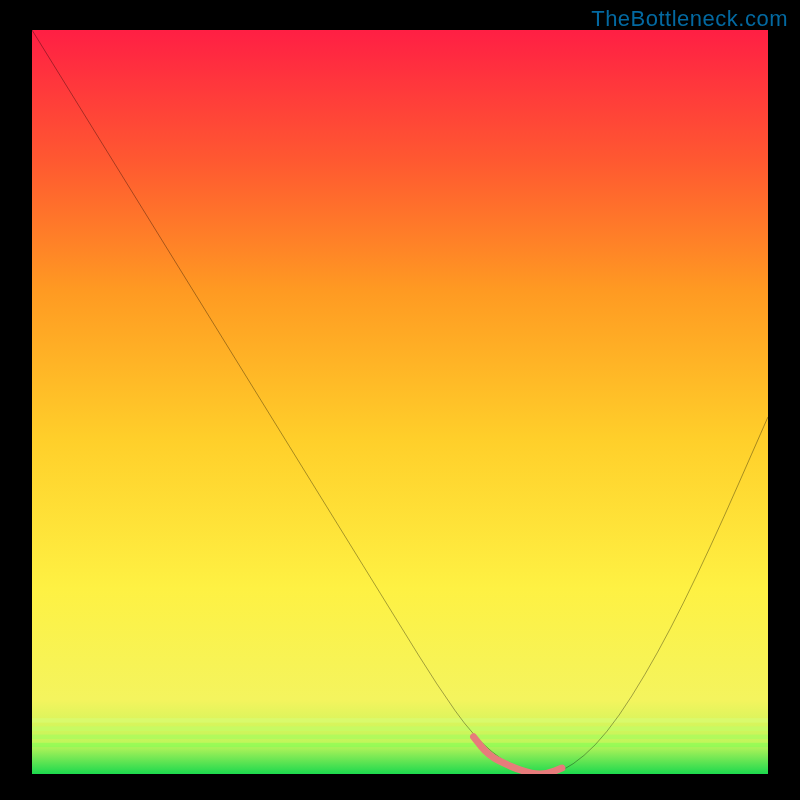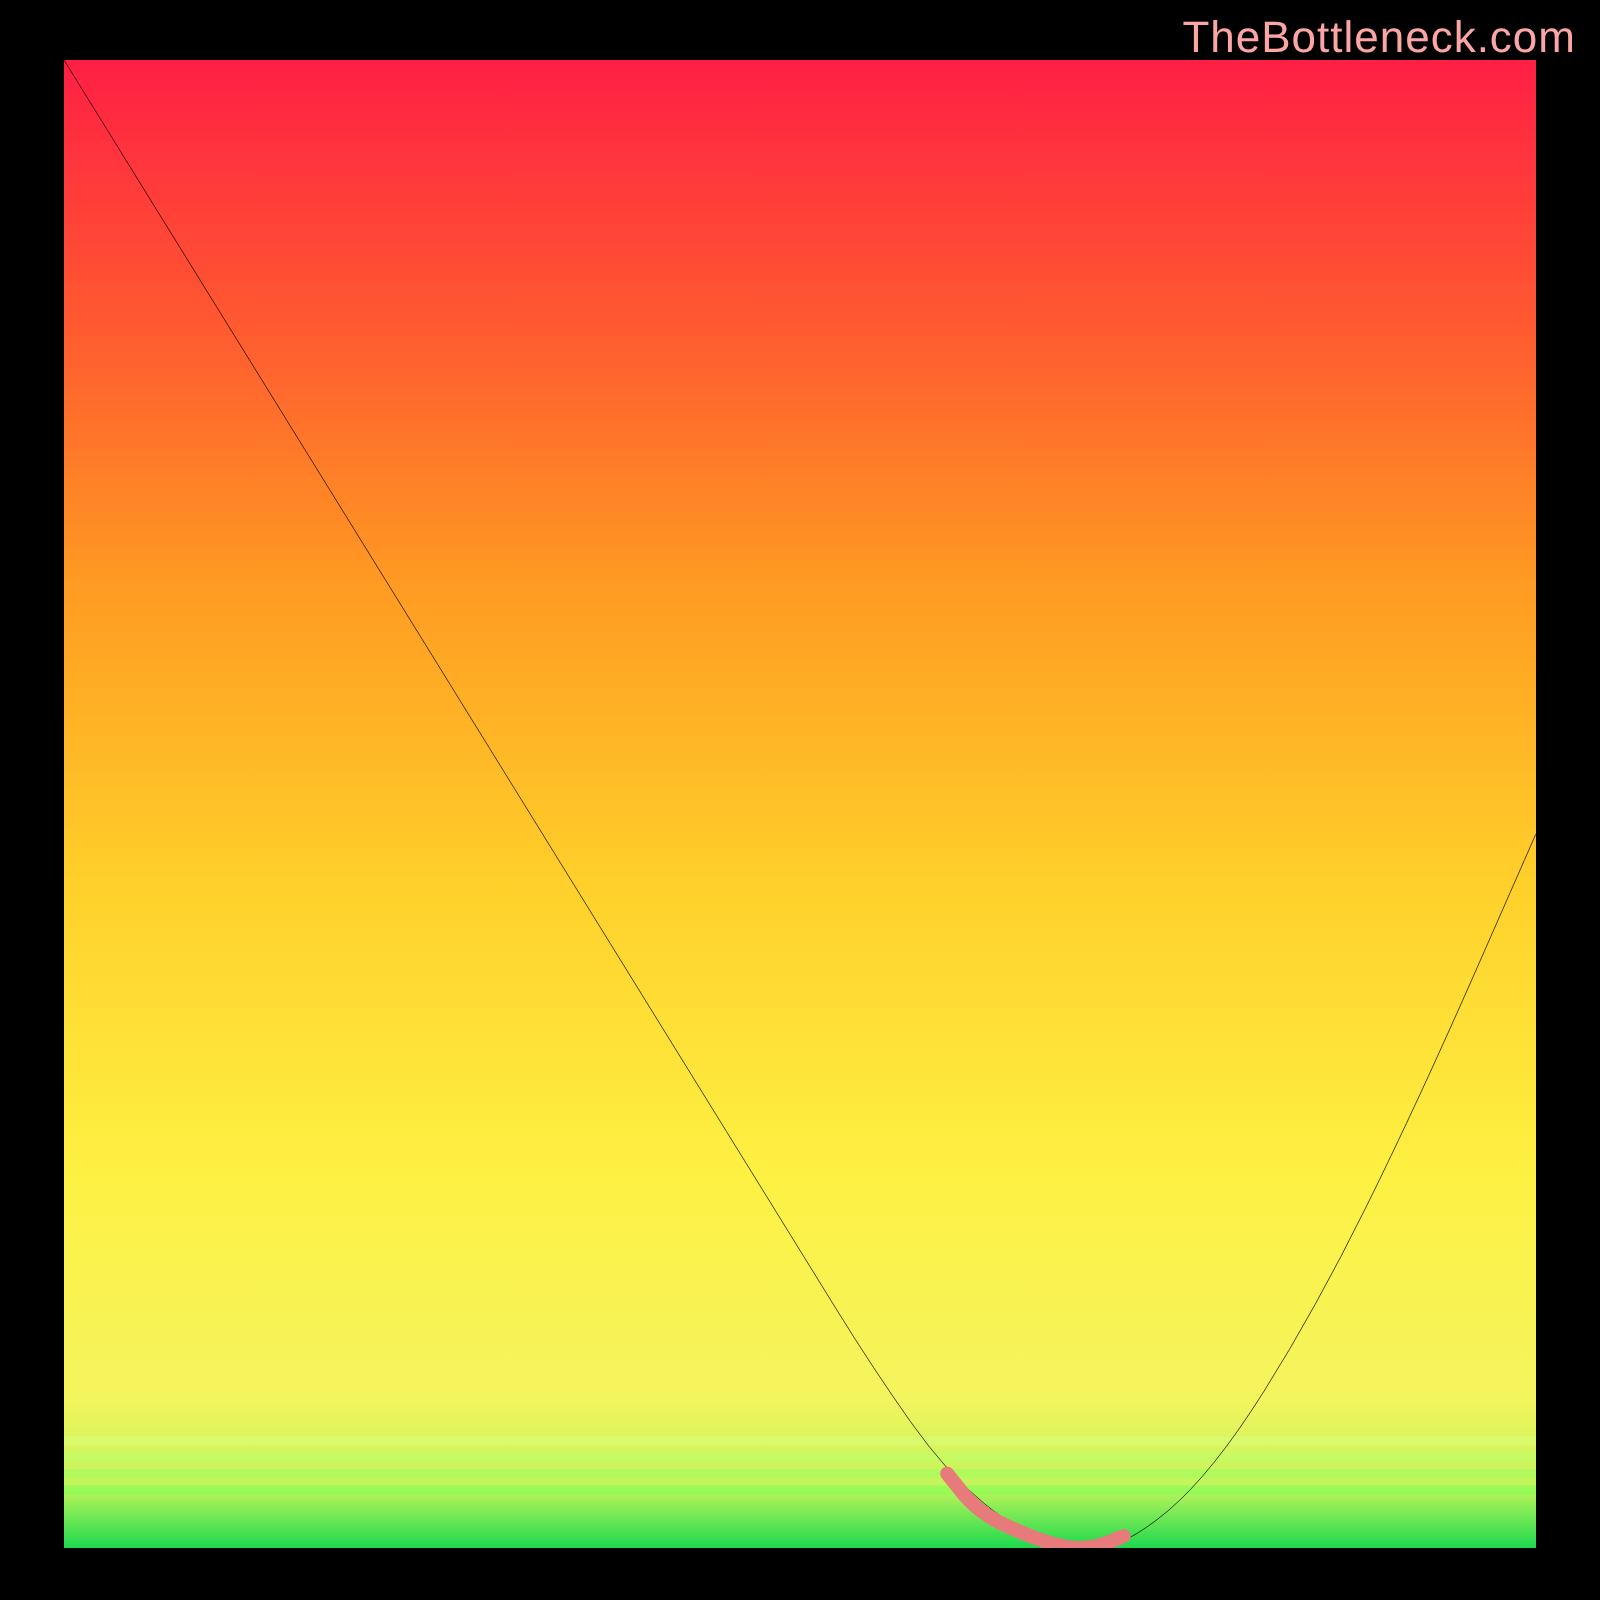--- a/index.html
+++ b/index.html
@@ -14,21 +14,21 @@
   .frame {
     position: relative;
     width: 800px;
     height: 800px;
     background: #000;
   }
   .watermark {
     position: absolute;
     top: 6px;
     right: 12px;
-    color: #fca5a5;
+    color: #0369a1;
     font-size: 22px;
     font-weight: 500;
     letter-spacing: 0.5px;
     z-index: 10;
   }
   
   .plot {
     position: absolute;
     left: 32px;
     top: 30px;

